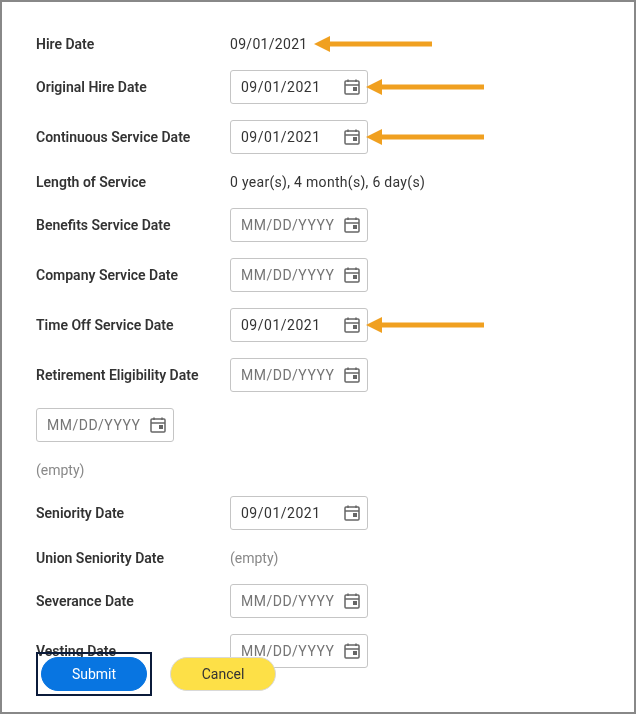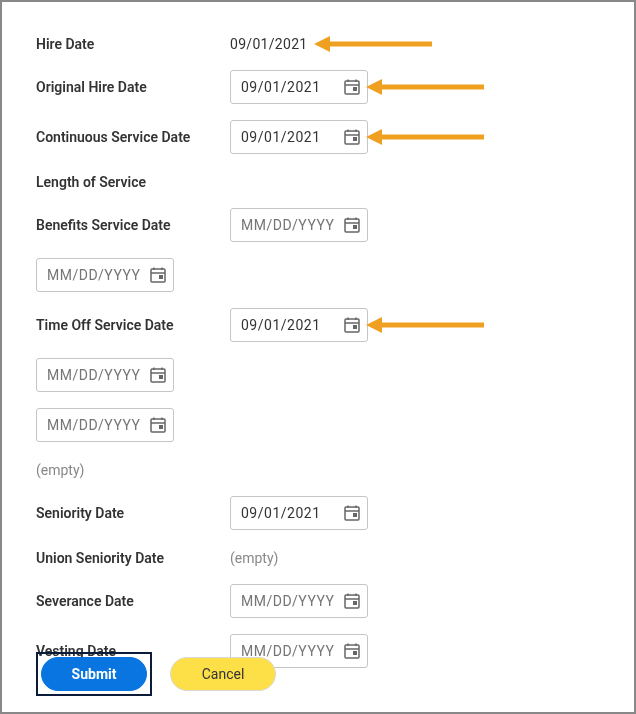--- a/index.html
+++ b/index.html
@@ -90,21 +90,21 @@
       gap: 18px;
     }
     .submit-highlight {
       border: 2px solid #0b1b3a;
       padding: 3px;
       display: inline-block;
     }
     .btn {
       font-family: inherit;
       font-size: 14px;
-      font-weight: 700;
+      font-weight: 400;
       border-radius: 20px;
       padding: 8px 28px;
       cursor: pointer;
       border: 1px solid transparent;
       min-width: 106px;
       text-align: center;
     }
     .btn-primary {
       background: #0875e1;
       color: #fff;
@@ -170,39 +170,41 @@
   <div class="arrow" style="left:330px; top:7px;">
     <svg width="120" height="20" viewBox="0 0 120 20">
         <line x1="12" y1="10" x2="118" y2="10" stroke="#f0a020" stroke-width="5"></line>
         <polygon points="0,10 16,2 16,18" fill="#f0a020"></polygon>
       </svg>
   </div>
 </div>
 
 <div class="form-row static-row group-top">
   <div class="label">Length of Service</div>
+  <div class="static-value">0 year(s), 4 month(s), 6 day(s)</div>
 </div>
 
 <div class="form-row input-row">
   <div class="label">Benefits Service Date</div>
   <div class="date-input-wrap">
     <input class="date-input placeholder" placeholder="MM/DD/YYYY" style="">
     <span class="cal-icon">
       <svg viewBox="0 0 18 18" width="18" height="18">
           <rect x="2" y="3" width="14" height="13" rx="1" fill="none" stroke="#666" stroke-width="1.5"></rect>
           <line x1="2" y1="7" x2="16" y2="7" stroke="#666" stroke-width="1.5"></line>
           <rect x="10" y="9" width="4" height="4" fill="#666"></rect>
           <line x1="5" y1="1.5" x2="5" y2="4" stroke="#666" stroke-width="1.5"></line>
           <line x1="13" y1="1.5" x2="13" y2="4" stroke="#666" stroke-width="1.5"></line>
         </svg>
     </span>
   </div>
 </div>
 
 <div class="form-row input-row">
+  <div class="label">Company Service Date</div>
   <div class="date-input-wrap">
     <input class="date-input placeholder" placeholder="MM/DD/YYYY" style="">
     <span class="cal-icon">
       <svg viewBox="0 0 18 18" width="18" height="18">
           <rect x="2" y="3" width="14" height="13" rx="1" fill="none" stroke="#666" stroke-width="1.5"></rect>
           <line x1="2" y1="7" x2="16" y2="7" stroke="#666" stroke-width="1.5"></line>
           <rect x="10" y="9" width="4" height="4" fill="#666"></rect>
           <line x1="5" y1="1.5" x2="5" y2="4" stroke="#666" stroke-width="1.5"></line>
           <line x1="13" y1="1.5" x2="13" y2="4" stroke="#666" stroke-width="1.5"></line>
         </svg>
@@ -226,20 +228,21 @@
   </div>
   <div class="arrow" style="left:330px; top:7px;">
     <svg width="120" height="20" viewBox="0 0 120 20">
         <line x1="12" y1="10" x2="118" y2="10" stroke="#f0a020" stroke-width="5"></line>
         <polygon points="0,10 16,2 16,18" fill="#f0a020"></polygon>
       </svg>
   </div>
 </div>
 
 <div class="form-row input-row">
+  <div class="label">Retirement Eligibility Date</div>
   <div class="date-input-wrap">
     <input class="date-input placeholder" placeholder="MM/DD/YYYY" style="">
     <span class="cal-icon">
       <svg viewBox="0 0 18 18" width="18" height="18">
           <rect x="2" y="3" width="14" height="13" rx="1" fill="none" stroke="#666" stroke-width="1.5"></rect>
           <line x1="2" y1="7" x2="16" y2="7" stroke="#666" stroke-width="1.5"></line>
           <rect x="10" y="9" width="4" height="4" fill="#666"></rect>
           <line x1="5" y1="1.5" x2="5" y2="4" stroke="#666" stroke-width="1.5"></line>
           <line x1="13" y1="1.5" x2="13" y2="4" stroke="#666" stroke-width="1.5"></line>
         </svg>

